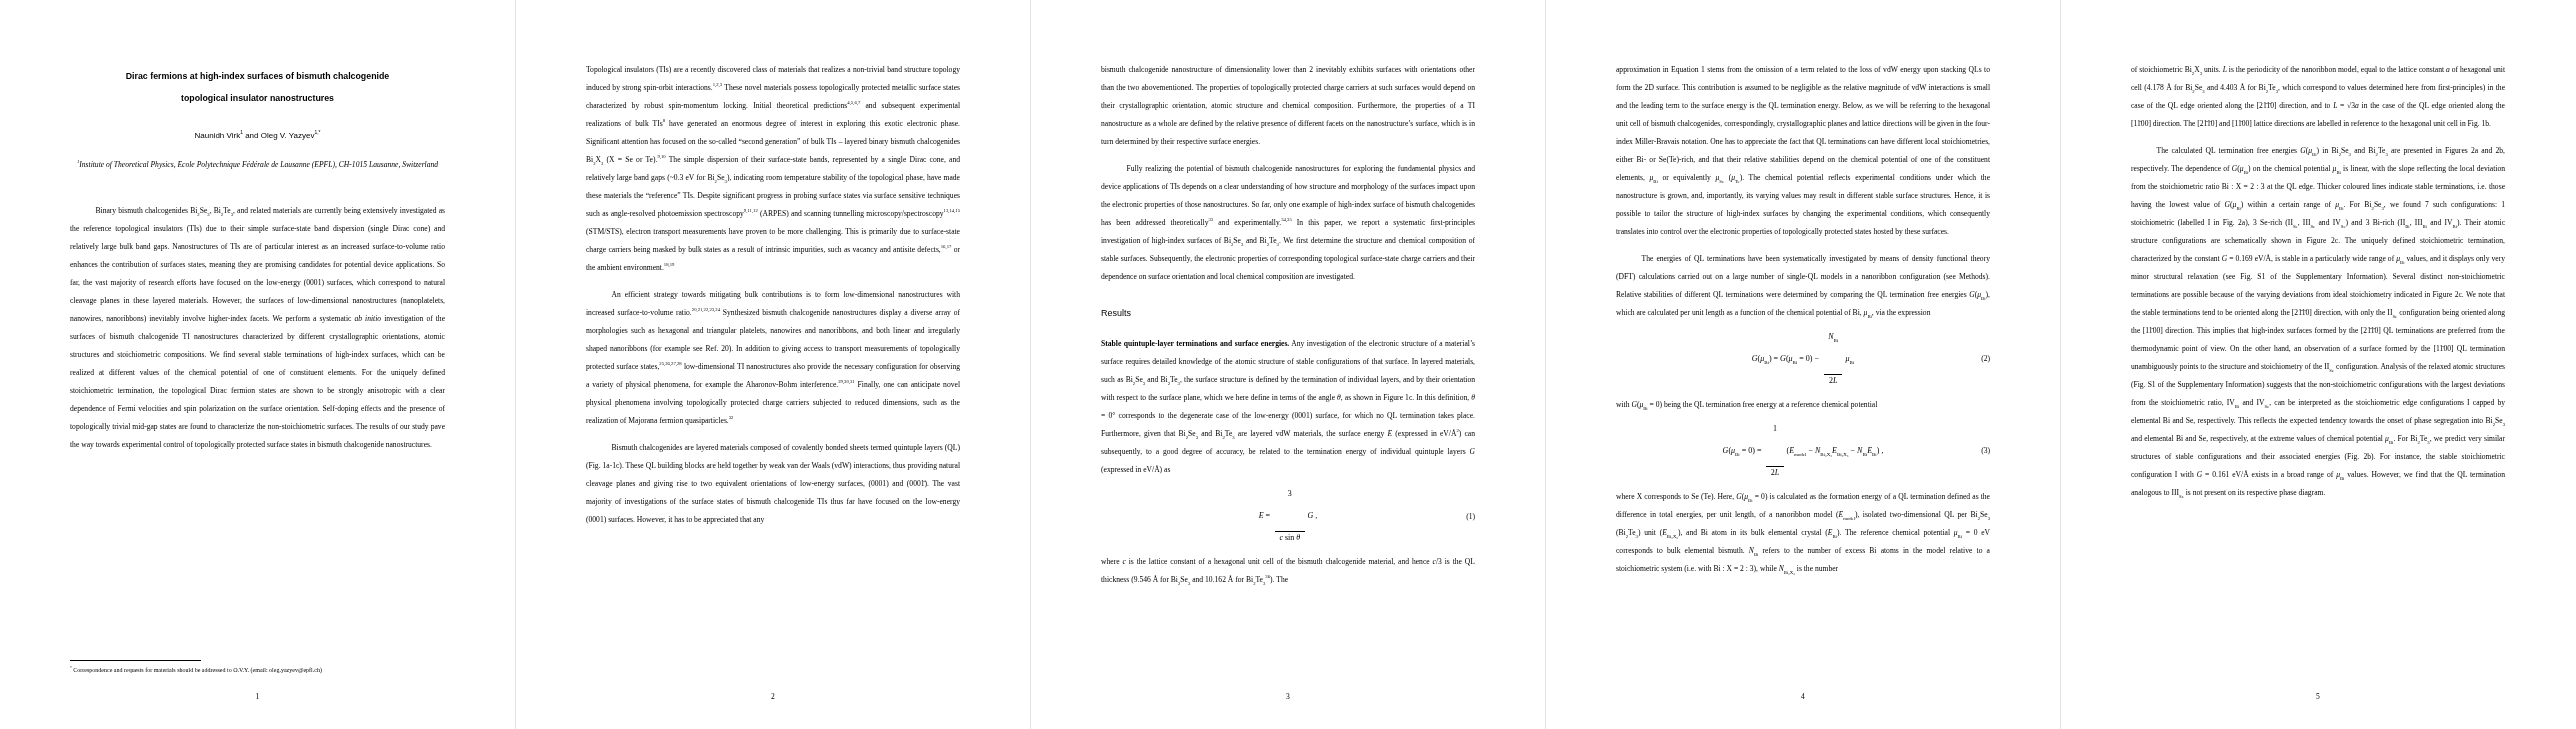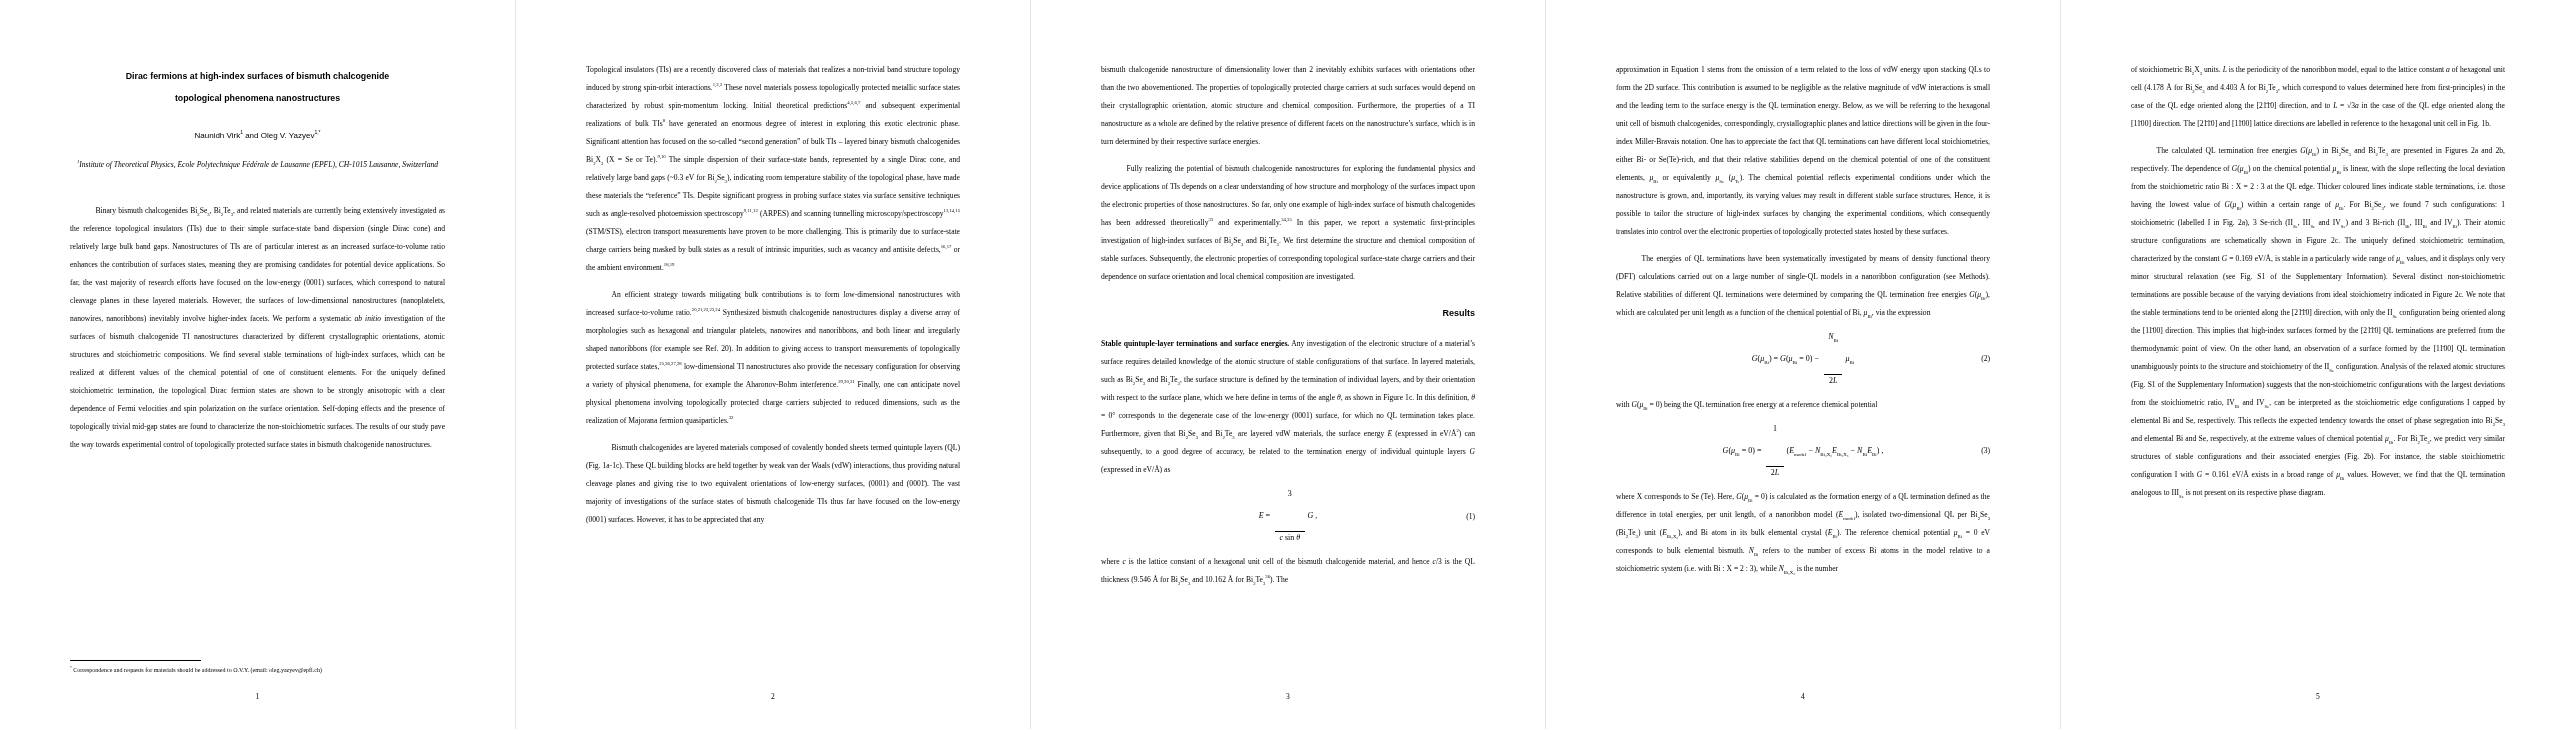--- a/index.html
+++ b/index.html
@@ -46,23 +46,23 @@
   }
   .affiliation {
     font-style: italic;
     font-size: 7.6px;
     line-height: 22px;
     text-align: center;
     margin: 0 0 25.5px 0;
   }
   .section-heading {
     font-family: "Liberation Sans", sans-serif;
-    font-weight: bold;
+    font-weight: normal;
     font-size: 9px;
-    text-align: right;
+    text-align: left;
     margin: 18px 0 13.4px 0;
   }
   .equation {
     position: relative;
     text-align: center;
     margin: 9.7px 0 11px 0;
     line-height: normal;
   }
   .eq-body { display: inline-flex; align-items: center; font-size: 8px; }
   .eq-part { white-space: pre; }
@@ -83,21 +83,21 @@
   .footnote { font-size: 6px; line-height: 8.5px; text-align: left; margin: 0; }
 </style>
 </head>
 <body>
 
 <div class="pages">
 
   <div class="page">
     <h1 class="title">
       <span class="tl">Dirac fermions at high-index surfaces of bismuth chalcogenide</span>
-      <span class="tl">topological phenomena nanostructures</span>
+      <span class="tl">topological insulator nanostructures</span>
     </h1>
     <p class="authors noindent">Naunidh Virk<sup>1</sup> and Oleg V. Yazyev<sup>1,*</sup></p>
     <p class="affiliation noindent"><sup>1</sup>Institute of Theoretical Physics, Ecole Polytechnique Fédérale de Lausanne (EPFL), CH-1015 Lausanne, Switzerland</p>
     <p class="indent">Binary bismuth chalcogenides Bi<sub>2</sub>Se<sub>3</sub>, Bi<sub>2</sub>Te<sub>3</sub>, and related materials are currently being extensively investigated as the reference topological insulators (TIs) due to their simple surface-state band dispersion (single Dirac cone) and relatively large bulk band gaps. Nanostructures of TIs are of particular interest as an increased surface-to-volume ratio enhances the contribution of surfaces states, meaning they are promising candidates for potential device applications. So far, the vast majority of research efforts have focused on the low-energy (0001) surfaces, which correspond to natural cleavage planes in these layered materials. However, the surfaces of low-dimensional nanostructures (nanoplatelets, nanowires, nanoribbons) inevitably involve higher-index facets. We perform a systematic <i>ab initio</i> investigation of the surfaces of bismuth chalcogenide TI nanostructures characterized by different crystallographic orientations, atomic structures and stoichiometric compositions. We find several stable terminations of high-index surfaces, which can be realized at different values of the chemical potential of one of constituent elements. For the uniquely defined stoichiometric termination, the topological Dirac fermion states are shown to be strongly anisotropic with a clear dependence of Fermi velocities and spin polarization on the surface orientation. Self-doping effects and the presence of topologically trivial mid-gap states are found to characterize the non-stoichiometric surfaces. The results of our study pave the way towards experimental control of topologically protected surface states in bismuth chalcogenide nanostructures.</p>
     <div class="footnote-area">
       <div class="footnote-rule"></div>
       <p class="footnote noindent"><sup>*</sup> Correspondence and requests for materials should be addressed to O.V.Y. (email: oleg.yazyev@epfl.ch)</p>
     </div>
     <div class="page-number">1</div>
   </div>

